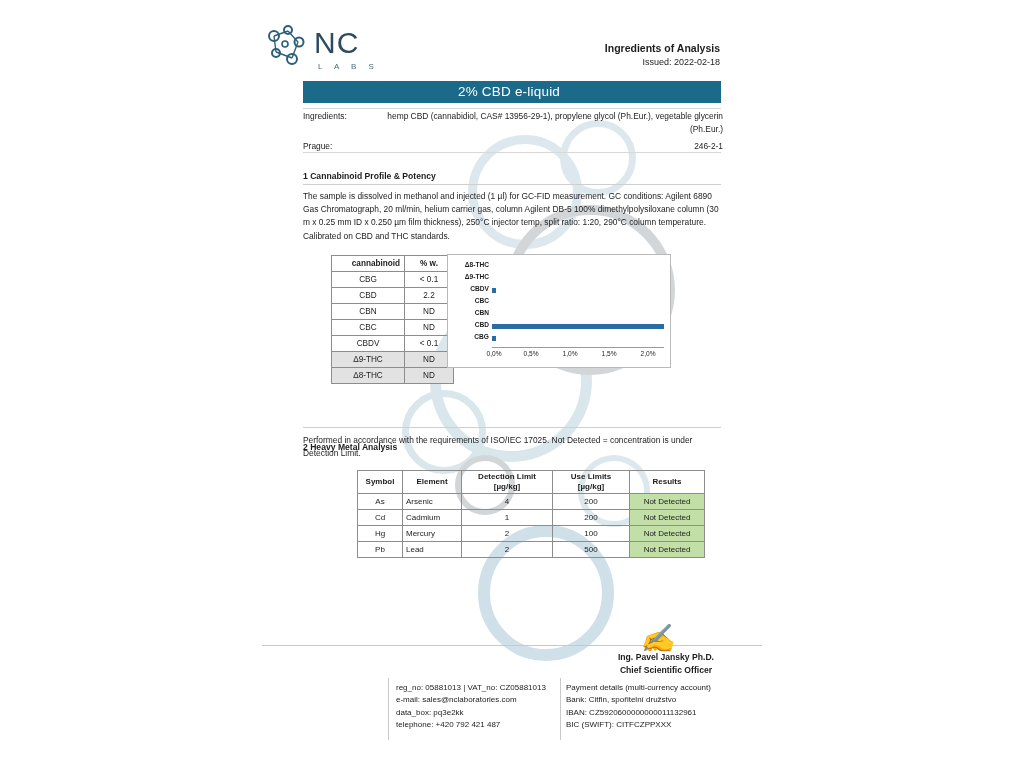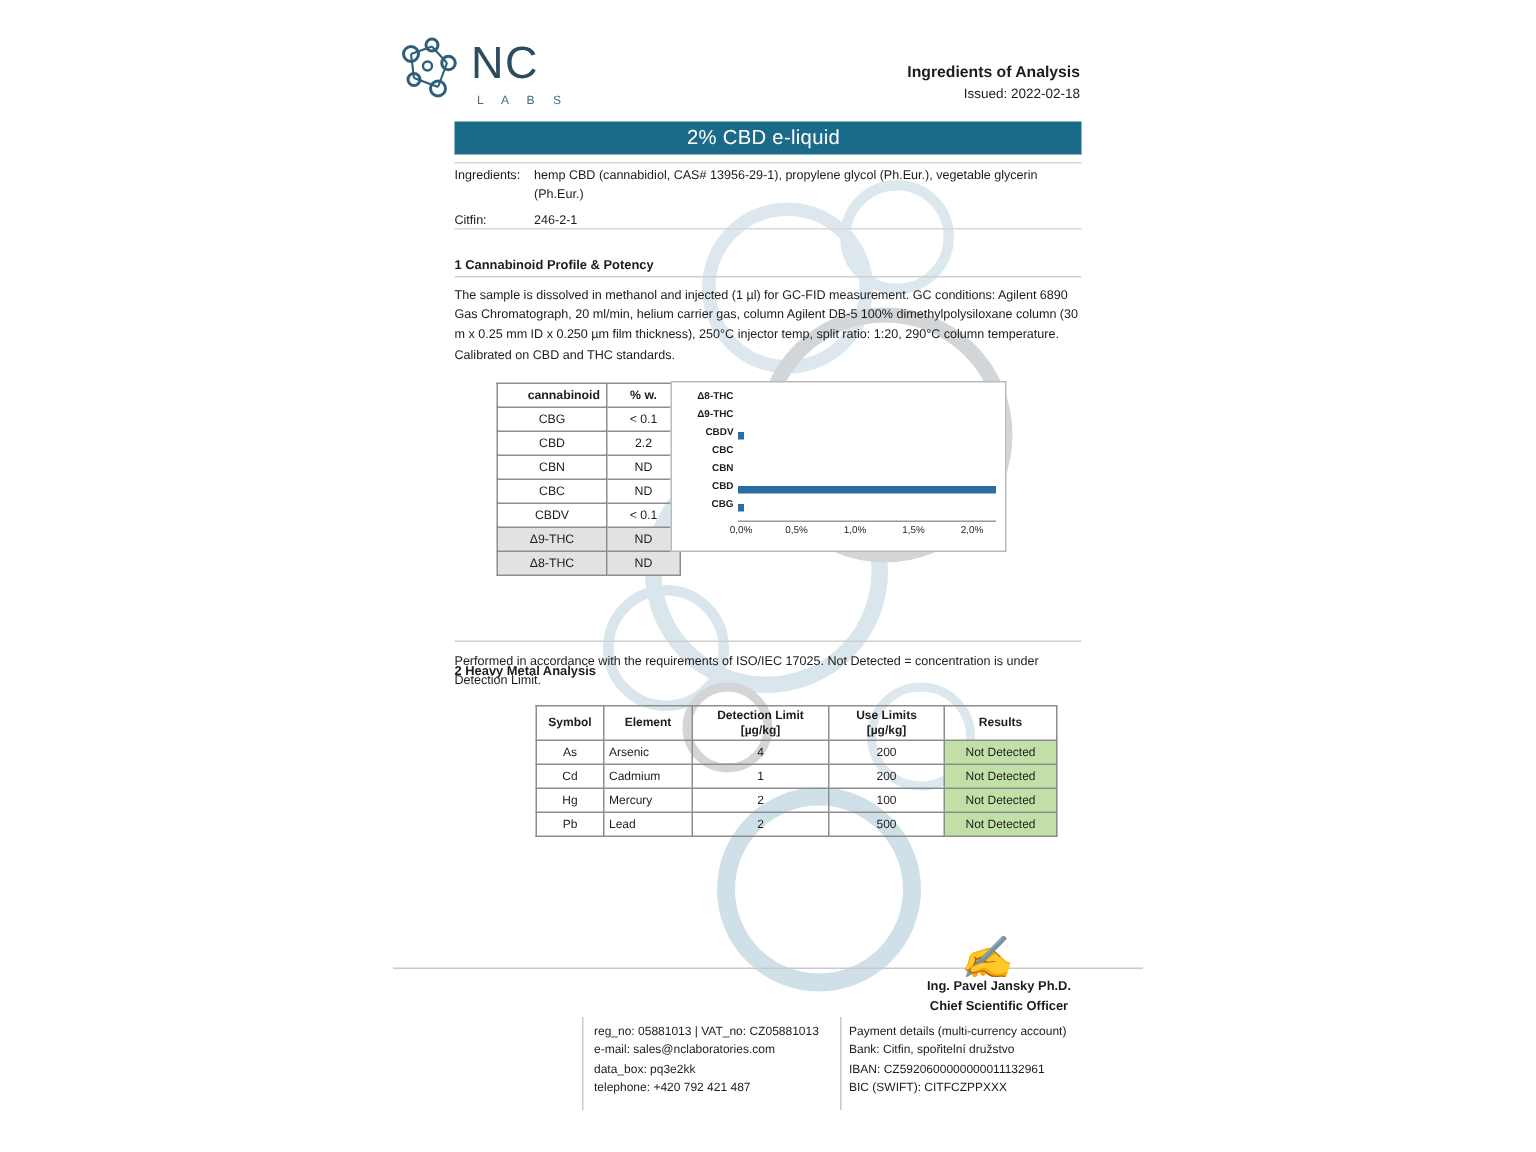--- a/index.html
+++ b/index.html
@@ -94,21 +94,21 @@
     position: absolute;
     left: 303px;
     top: 110px;
     width: 420px;
     font-size: 8.4px;
     color: #1c1c1c;
     line-height: 13px;
   }
   .info-row { display: flex; }
   .info-label { width: 53px; flex: 0 0 53px; }
-  .info-value { flex: 1; }
+  .info-value { flex: 1; text-align: right; }
   .hr-light {
     position: absolute;
     left: 303px;
     width: 418px;
     border-top: 1px solid #d8d8d8;
     height: 0;
   }
 
   
   .sec-head {
@@ -330,21 +330,21 @@
 
   <div class="product-bar">2% CBD e-liquid</div>
 
   <div class="hr-light" style="top:108px;"></div>
   <div class="info-block">
     <div class="info-row">
       <div class="info-label">Ingredients:</div>
       <div class="info-value">hemp CBD (cannabidiol, CAS# 13956-29-1), propylene glycol (Ph.Eur.), vegetable glycerin (Ph.Eur.)</div>
     </div>
     <div class="info-row" style="margin-top:4px;">
-      <div class="info-label">Citfin:</div>
+      <div class="info-label">Prague:</div>
       <div class="info-value">246-2-1</div>
     </div>
   </div>
   <div class="hr-light" style="top:152px;"></div>
 
   <div class="sec-head" style="top:171px;">1 Cannabinoid Profile &amp; Potency</div>
   <div class="sec-underline" style="top:184px;"></div>
   <div class="para" style="top:190px;">The sample is dissolved in methanol and injected (1 µl) for GC-FID measurement. GC conditions: Agilent 6890 Gas Chromatograph, 20 ml/min, helium carrier gas, column Agilent DB-5 100% dimethylpolysiloxane column (30 m x 0.25 mm ID x 0.250 µm film thickness), 250°C injector temp, split ratio: 1:20, 290°C column temperature. Calibrated on CBD and THC standards.</div>
 
   <table class="cann-table">

